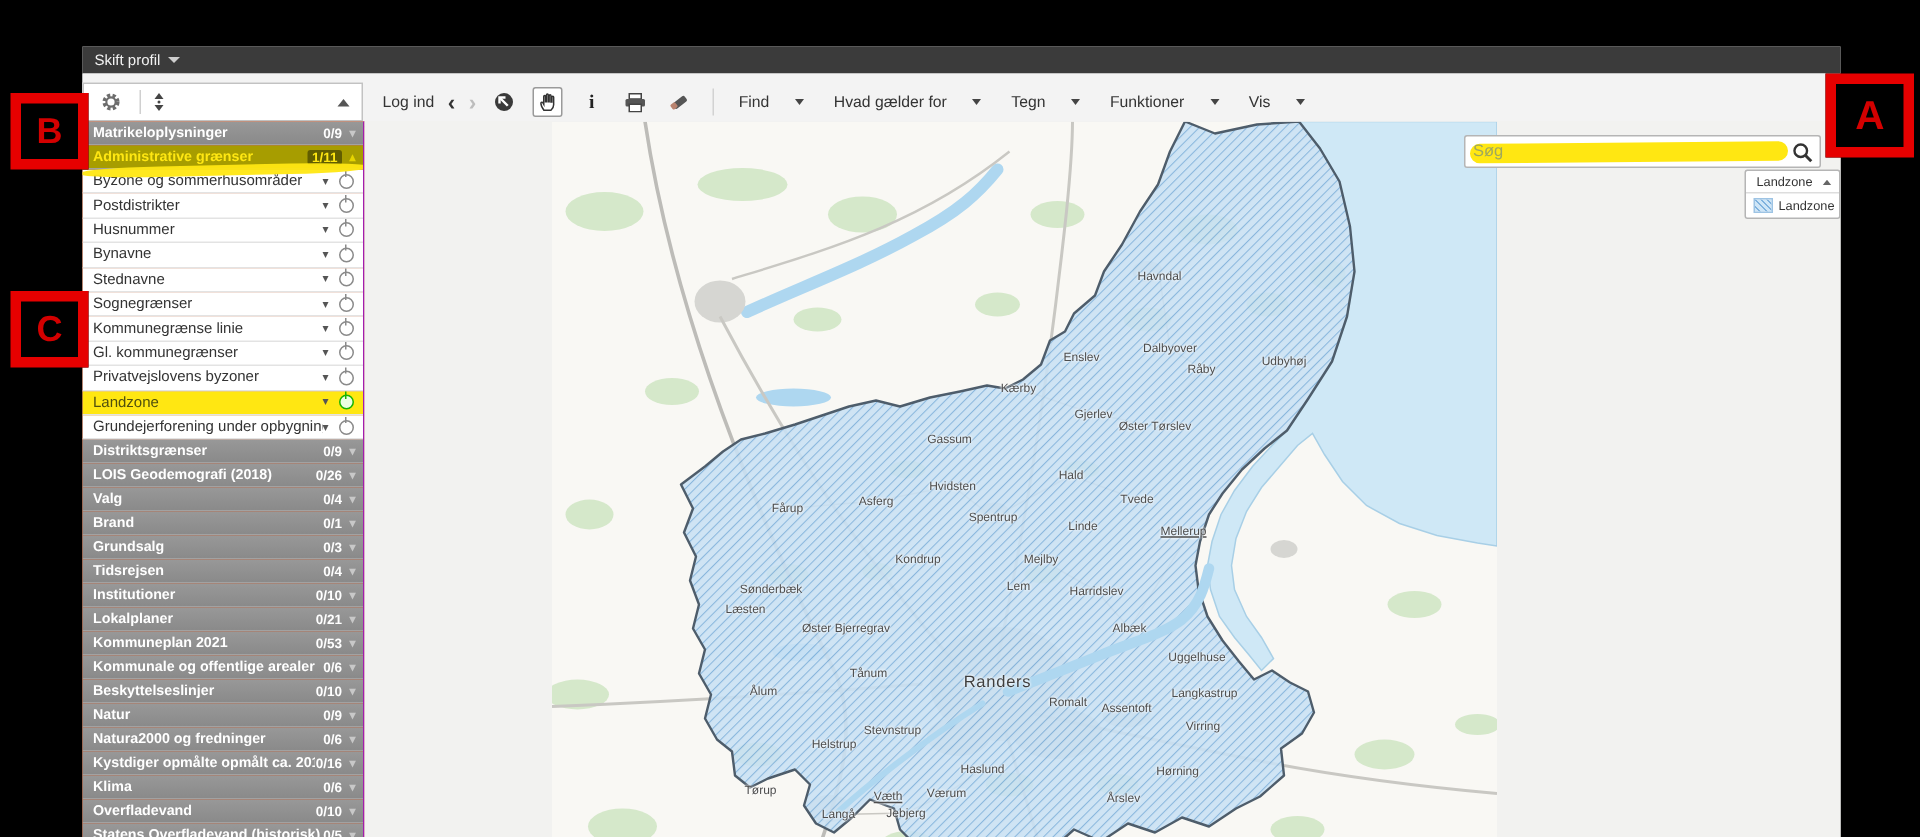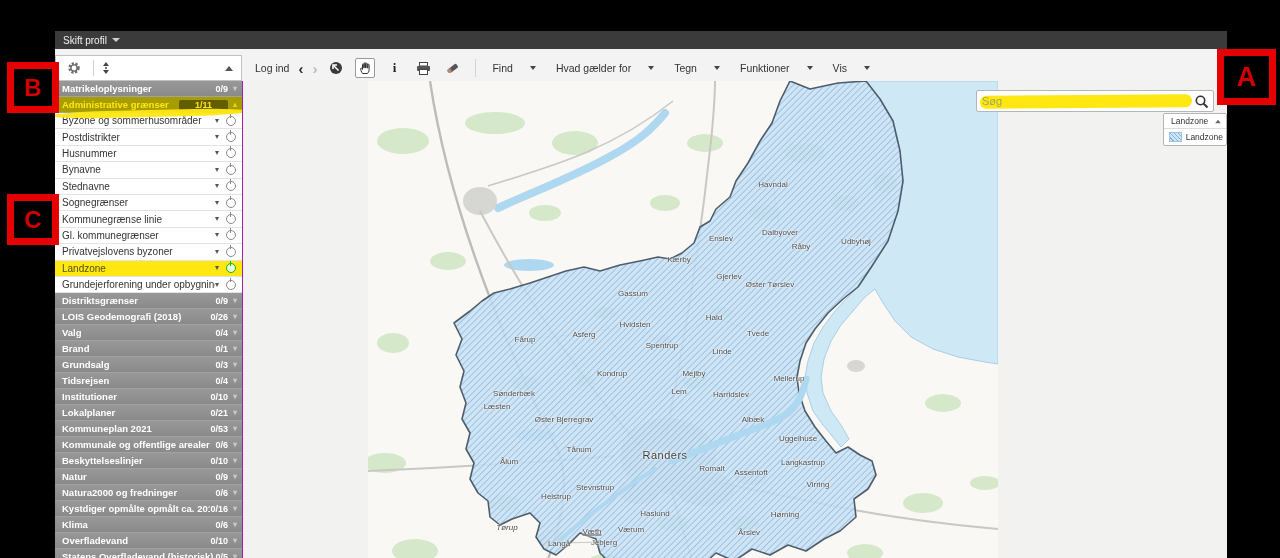--- a/index.html
+++ b/index.html
@@ -44,21 +44,21 @@
   
   .sidebar { position:absolute; left:0; top:50px; width:188px; bottom:0; background:#c2410c;
              border-right:1px solid #a21caf; overflow:hidden; }
   .grp { height:16px; display:flex; align-items:center; padding:0 5px 0 7px;
          background:linear-gradient(#989898,#8a8a8a); border-bottom:1px solid #a2a2a2;
          color:#fff; font-size:9.5px; font-weight:bold; }
   .grp .glabel { flex:1; white-space:nowrap; overflow:hidden; }
   .grp .gcount { font-size:9px; margin-right:5px; }
   .grp .gcaret { font-size:8px; color:#c8c8c8; line-height:1; }
   .grp.active { background:#a79d00; color:#ffe712; position:relative; }
-  .grp.active .gcount { background:rgba(40,40,0,.55); color:#ffe712; padding:0 16px; border-radius:2px; }
+  .grp.active .gcount { background:rgba(40,40,0,.55); color:#ffe712; padding:0 3px; border-radius:2px; }
   .grp.active .gcaret { color:#e6d400; }
   .swoosh { position:absolute; left:-3px; top:29px; width:196px; height:7px; background:#ffe712;
             border-radius:50% / 90%; transform:rotate(-1.3deg); z-index:5; opacity:.95; pointer-events:none; }
   .item { height:16.4px; display:flex; align-items:center; padding:0 6px 0 7px;
           border-bottom:1px solid #e3e3e3; background:#fff; font-size:10px; color:#333; }
   .item .ilabel { flex:1; white-space:nowrap; overflow:hidden; }
   .item .icaret { font-size:8px; color:#555; margin-right:7px; line-height:1; }
   .item.hl { background:#ffe712; }
   .item.hl .ilabel { color:#50500e; }
   .power { position:relative; width:10px; height:10px; border:1.5px solid #8a8a8a; border-radius:50%; }
@@ -456,42 +456,42 @@
         <span class="map-label" style="left: 486px; top: 195px;">Gjerlev</span>
         <span class="map-label" style="left: 527px; top: 203px;">Øster Tørslev</span>
         <span class="map-label" style="left: 390px; top: 212px;">Gassum</span>
         <span class="map-label" style="left: 471px; top: 236px;">Hald</span>
         <span class="map-label" style="left: 392px; top: 243px;">Hvidsten</span>
         <span class="map-label" style="left: 515px; top: 252px;">Tvede</span>
         <span class="map-label" style="left: 341px; top: 253px;">Asferg</span>
         <span class="map-label" style="left: 282px; top: 258px;">Fårup</span>
         <span class="map-label" style="left: 419px; top: 264px;">Spentrup</span>
         <span class="map-label" style="left: 479px; top: 270px;">Linde</span>
-        <span class="map-label" style="left: 546px; top: 297px;">Mellerup</span>
+        <span class="map-label" style="left: 546px; top: 273px; text-decoration: underline;">Mellerup</span>
         <span class="map-label" style="left: 369px; top: 292px;">Kondrup</span>
         <span class="map-label" style="left: 451px; top: 292px;">Mejlby</span>
         <span class="map-label" style="left: 436px; top: 310px;">Lem</span>
         <span class="map-label" style="left: 488px; top: 313px;">Harridslev</span>
         <span class="map-label" style="left: 271px; top: 312px;">Sønderbæk</span>
         <span class="map-label" style="left: 254px; top: 325px;">Læsten</span>
         <span class="map-label" style="left: 321px; top: 338px;">Øster Bjerregrav</span>
         <span class="map-label" style="left: 510px; top: 338px;">Albæk</span>
         <span class="map-label" style="left: 555px; top: 357px;">Uggelhuse</span>
         <span class="map-label" style="left: 336px; top: 368px;">Tånum</span>
         <span class="map-label major" style="left: 422px; top: 374px;">Randers</span>
         <span class="map-label" style="left: 266px; top: 380px;">Ålum</span>
         <span class="map-label" style="left: 560px; top: 381px;">Langkastrup</span>
         <span class="map-label" style="left: 469px; top: 387px;">Romalt</span>
         <span class="map-label" style="left: 508px; top: 391px;">Assentoft</span>
-        <span class="map-label" style="left: 575px; top: 403px;">Virring</span>
+        <span class="map-label" style="left: 559px; top: 403px;">Virring</span>
         <span class="map-label" style="left: 352px; top: 406px;">Stevnstrup</span>
         <span class="map-label" style="left: 313px; top: 415px;">Helstrup</span>
         <span class="map-label" style="left: 412px; top: 432px;">Haslund</span>
         <span class="map-label" style="left: 542px; top: 433px;">Hørning</span>
-        <span class="map-label" style="left: 264px; top: 446px; font-style: italic;">Tørup</span>
+        <span class="map-label" style="left: 264px; top: 446px;">Tørup</span>
         <span class="map-label" style="left: 388px; top: 448px;">Værum</span>
         <span class="map-label" style="left: 349px; top: 450px; text-decoration: underline;">Væth</span>
         <span class="map-label" style="left: 506px; top: 451px;">Årslev</span>
         <span class="map-label" style="left: 361px; top: 461px;">Jebjerg</span>
         <span class="map-label" style="left: 316px; top: 462px;">Langå</span>
       </div>
 
     <div class="search-box">
       <div class="marker"></div>
       <input type="text" placeholder="Søg" style="">

